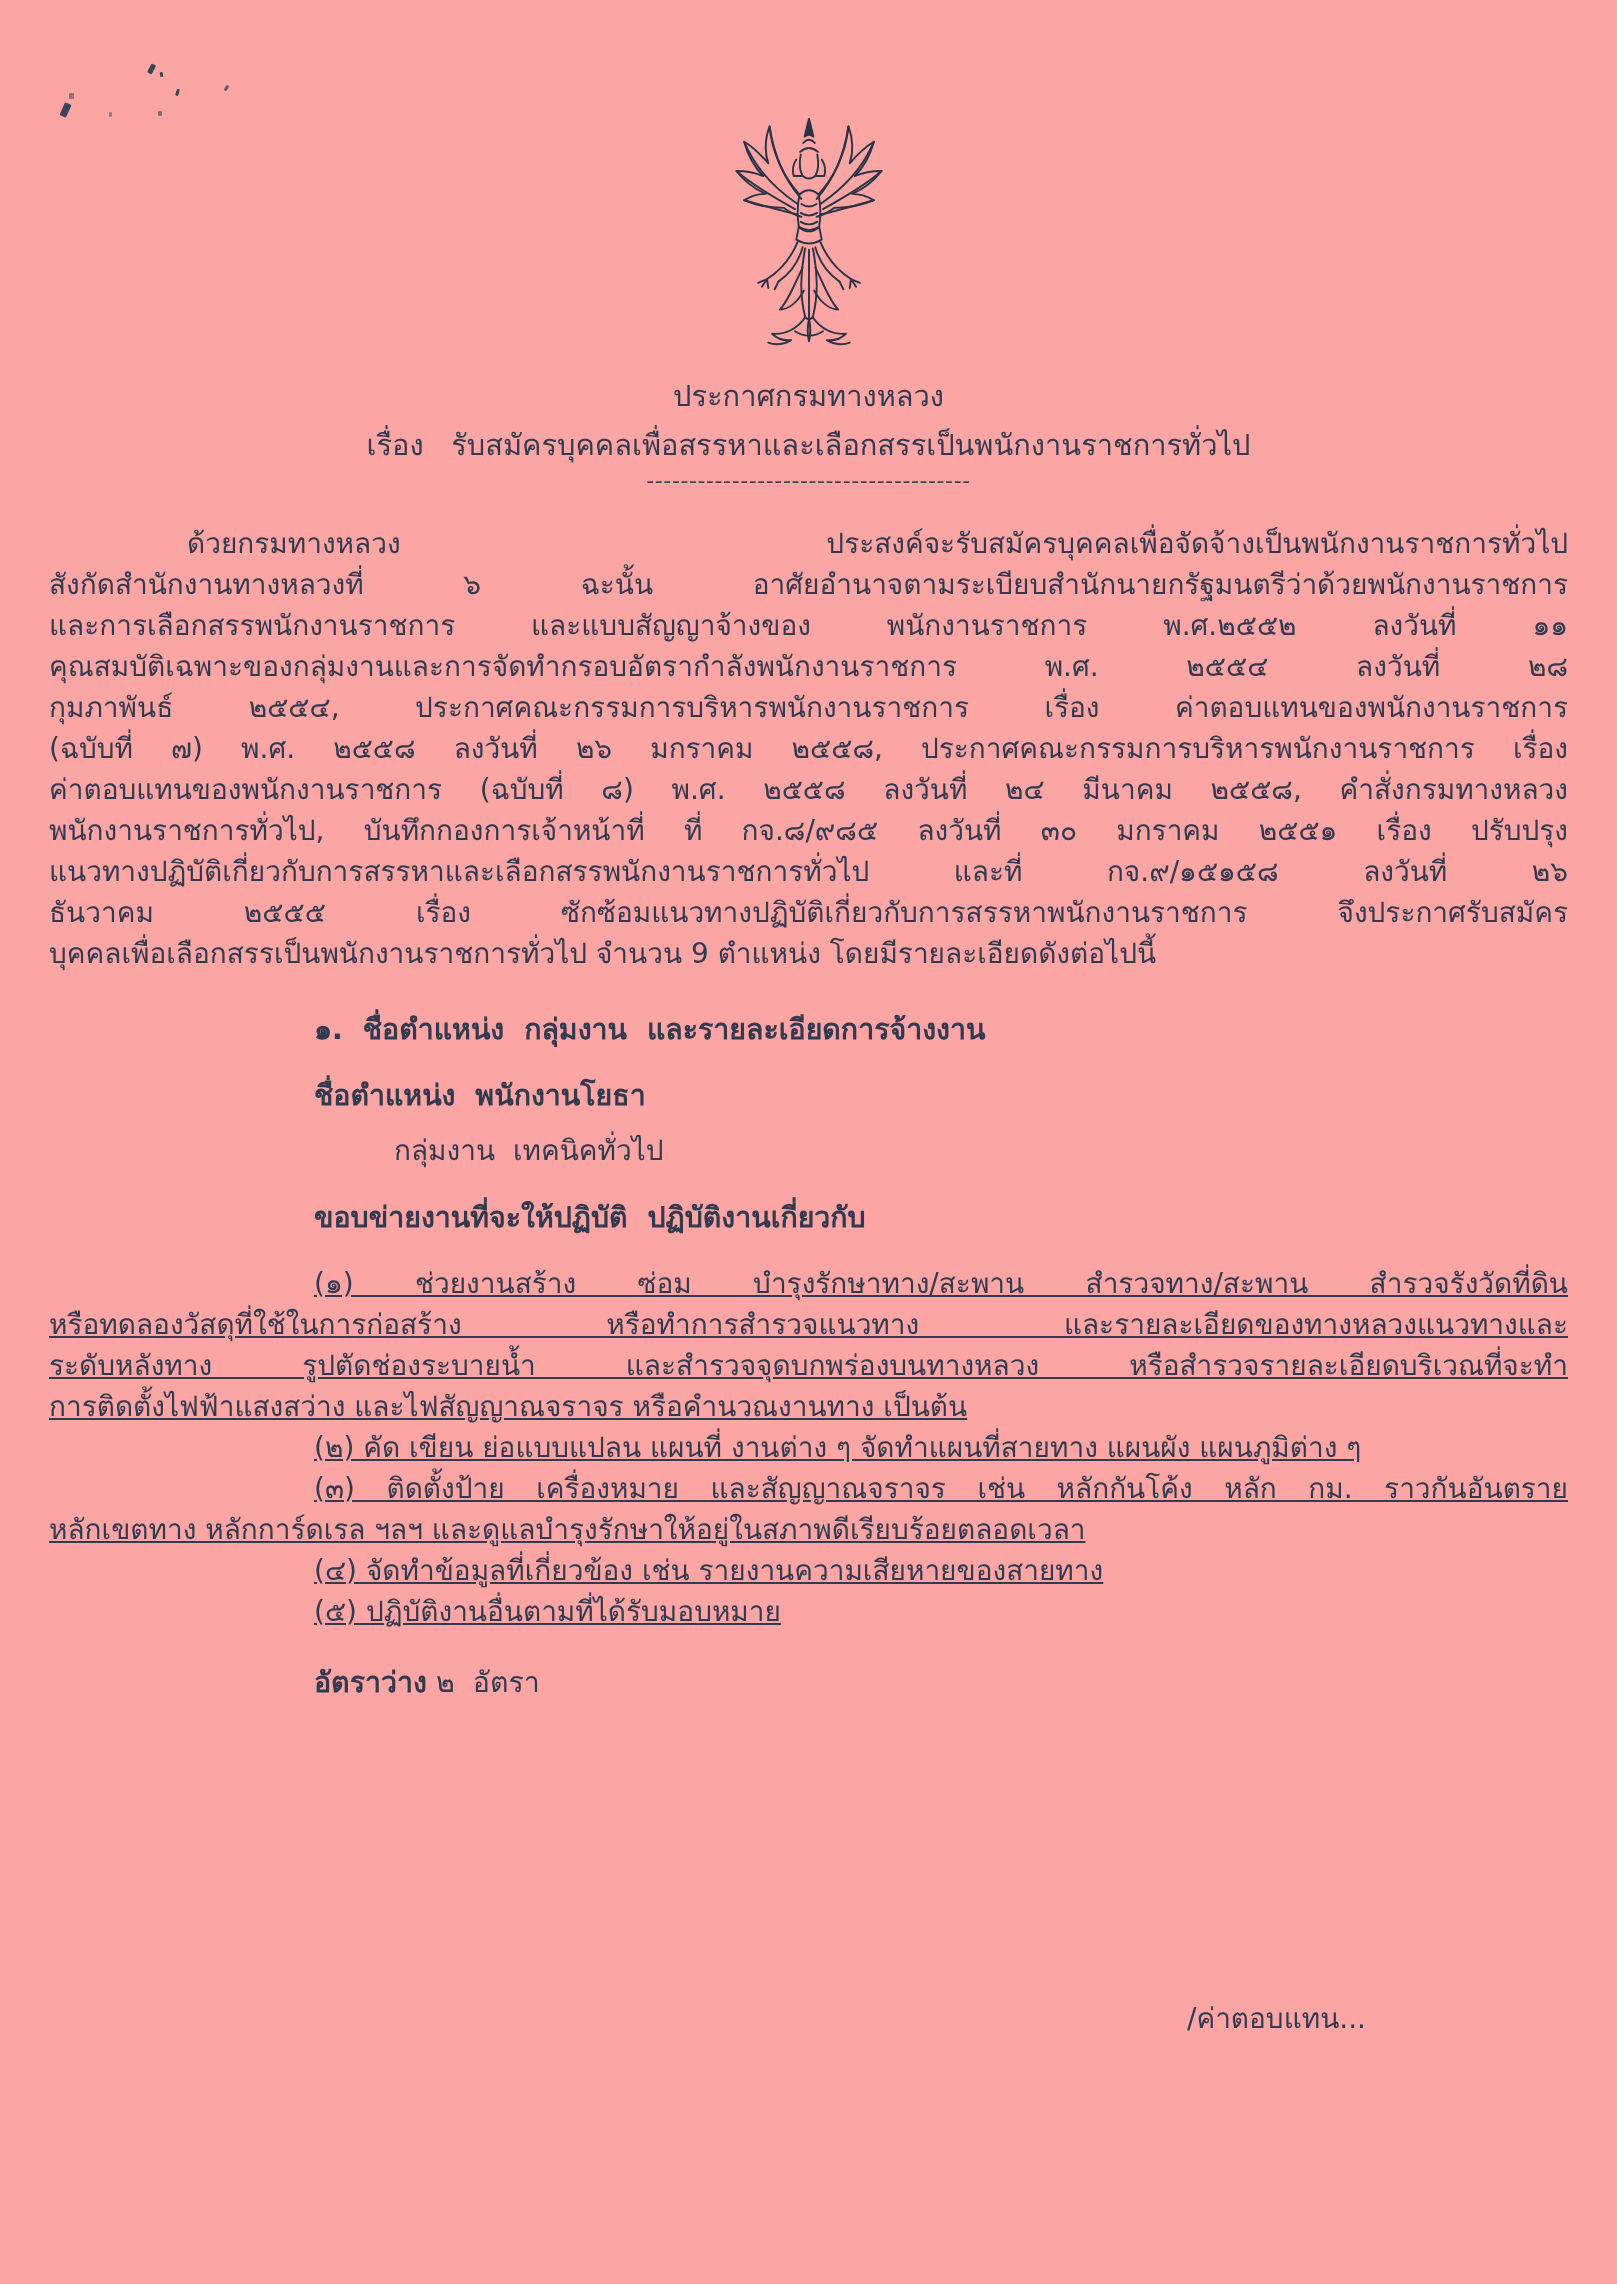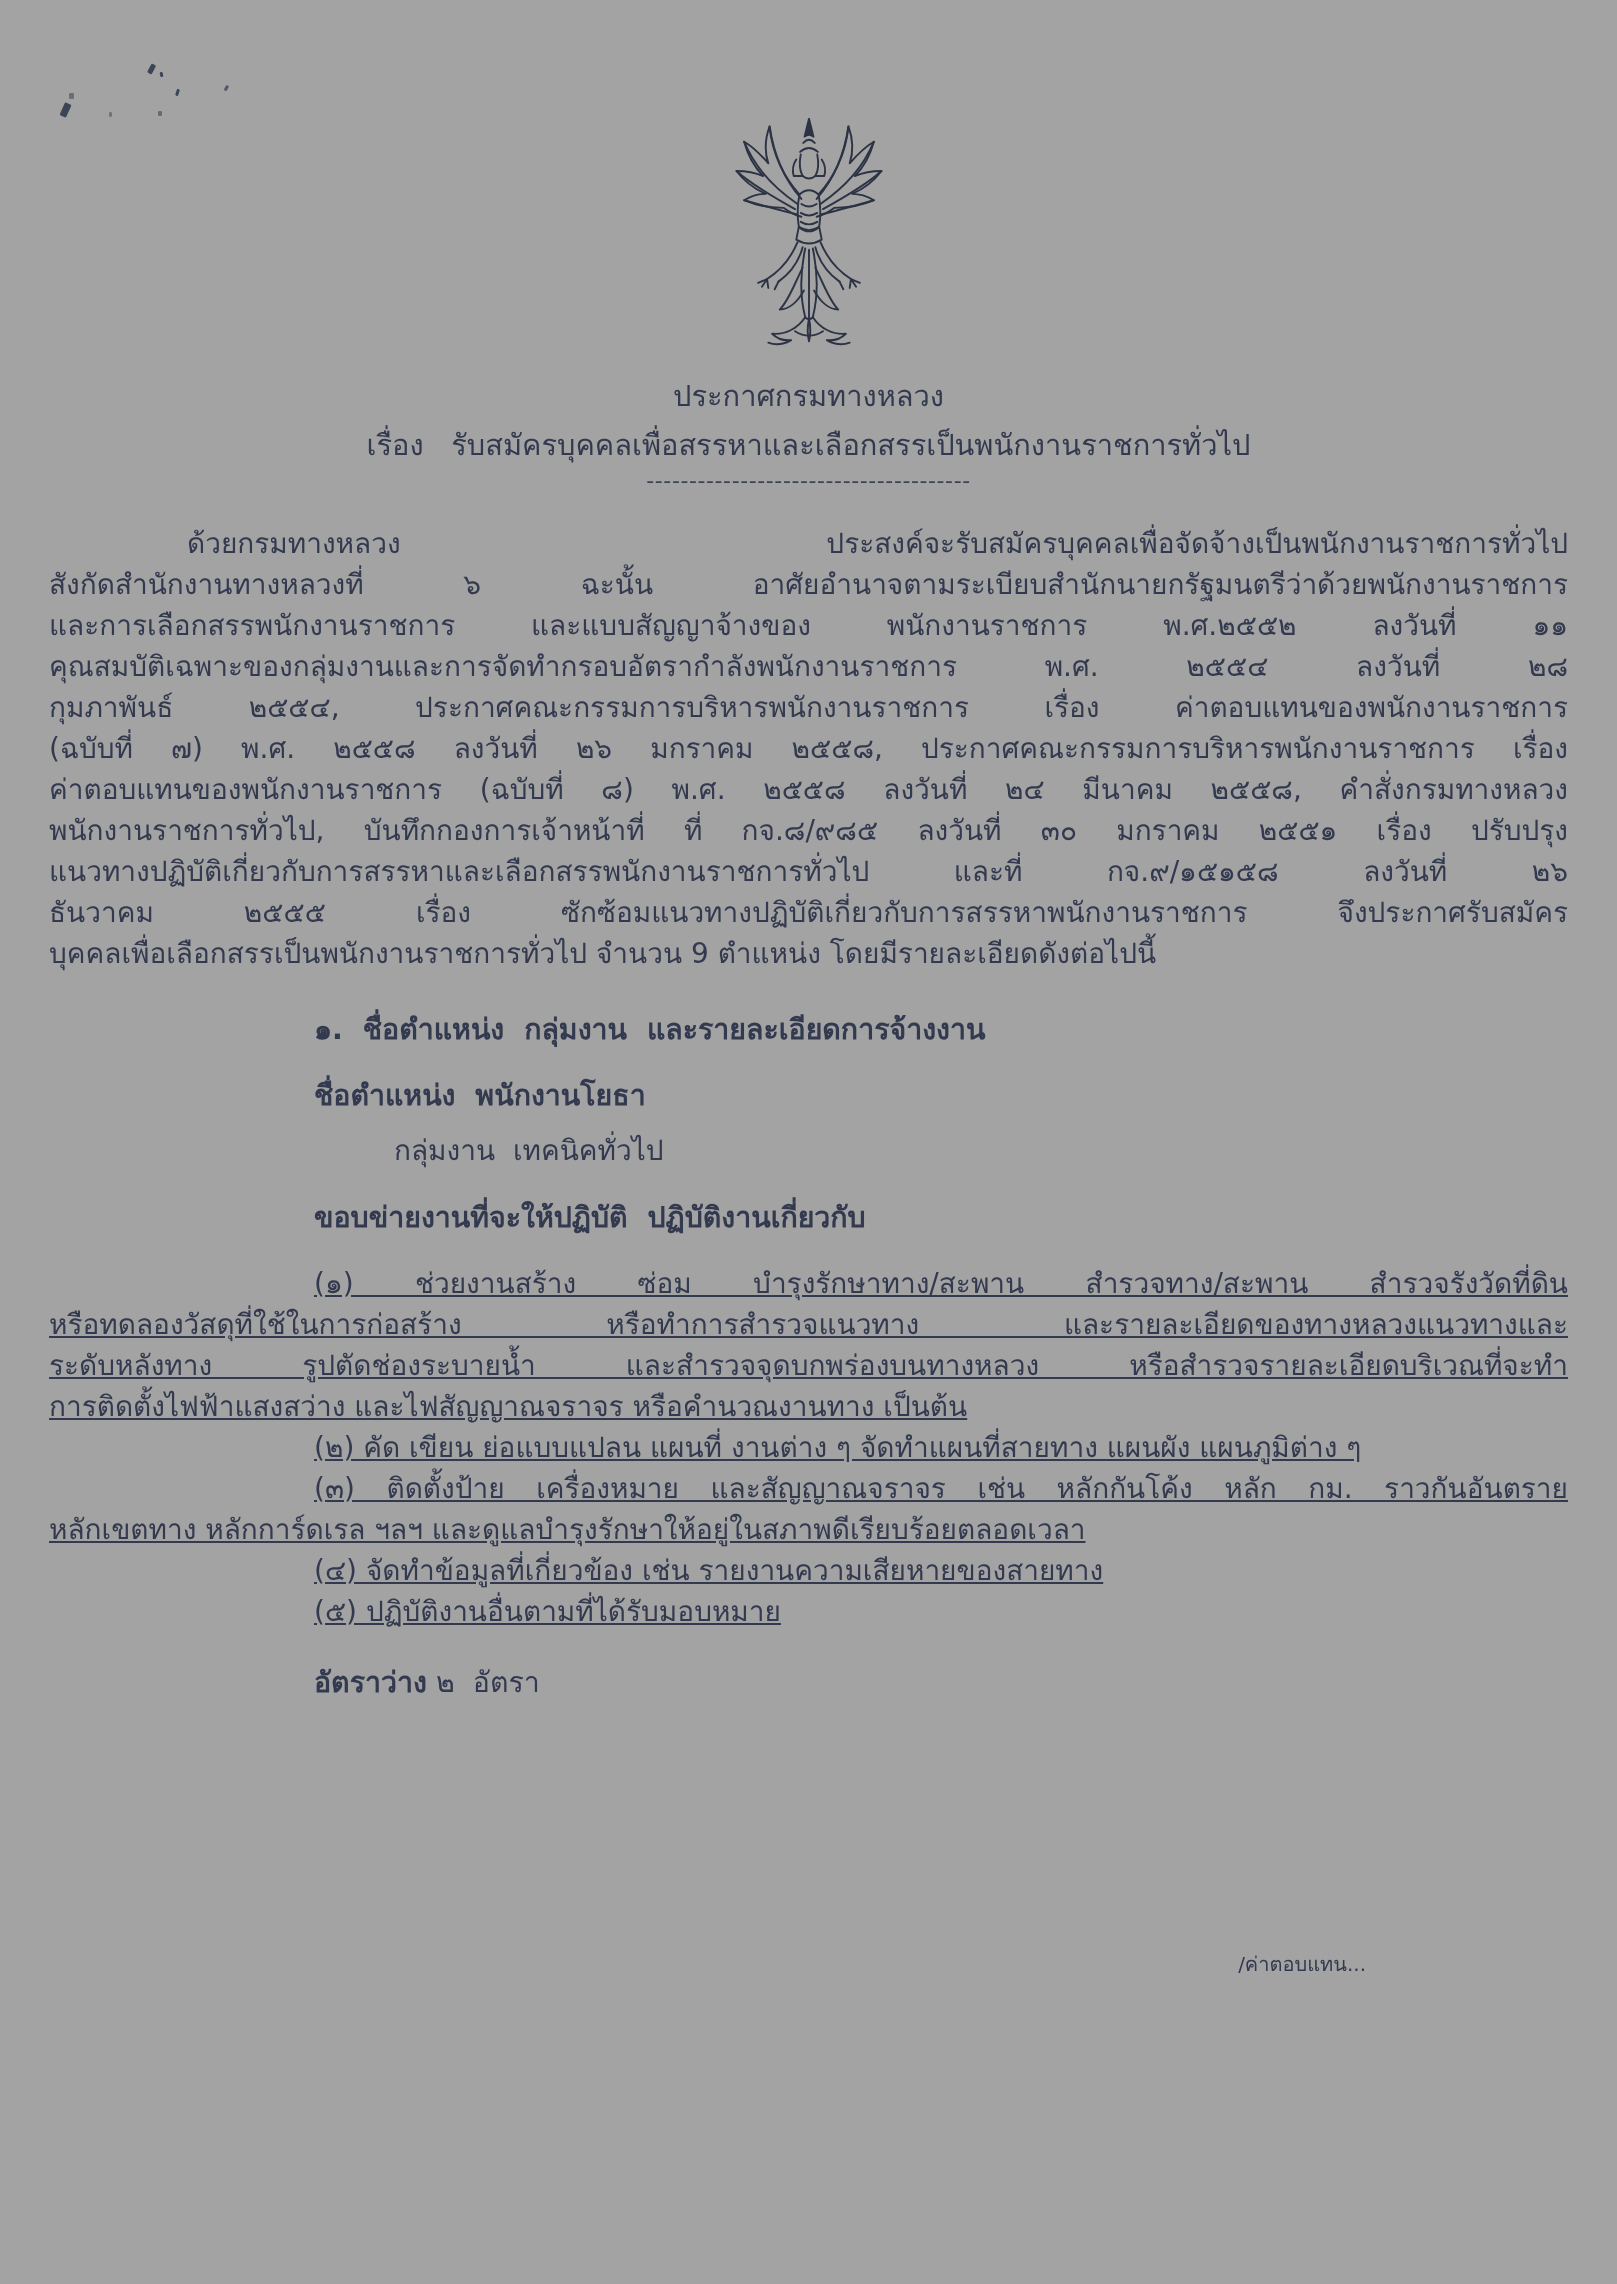--- a/index.html
+++ b/index.html
@@ -1,20 +1,20 @@
 <!DOCTYPE html>
 <html style="font-size:10.3px"><head>
 <meta charset="utf-8">
 <style>
   html,body{margin:0;padding:0;background:#d9d9d9;}
   .page{
     position:relative;
     width:1617px;height:2284px;
     margin:0 auto;
-    background:#a3a3a3;
+    background:#fca5a5;
     font-family:"DejaVu Sans",sans-serif;
     color:#333a4f;
     overflow:hidden;
   }
   .speck{position:absolute;background:#3c4458;border-radius:1.3px;}
   .emblem{margin:115px auto 0;width:202px;}
   .emblem svg{display:block;}
   .center{text-align:center;}
   .title1{font-size:29px;line-height:39px;margin-top:14.2px;}
   .title2{font-size:29px;line-height:39px;margin-top:10.3px;white-space:pre;}
@@ -29,21 +29,21 @@
   .b{font-weight:bold;text-align:center;}
   .ind{text-indent:265px;}
   .ind2{text-indent:345px;}
   .sec-head{margin-top:35px;font-size:28.5px;}
   .pos-line{margin-top:24.6px;font-size:28.5px;}
   .grp-line{margin-top:14.2px;}
   .scope-line{margin-top:26px;font-size:28.5px;}
   .duties{margin-top:25px;text-decoration:underline;}
   .vacancy{margin-top:30px;font-size:28.5px;}
   .vacancy .val{font-weight:normal;}
-  .footer{position:absolute;top:1948px;right:251px;font-size:20px;}
+  .footer{position:absolute;top:1996px;right:251px;font-size:28px;}
 </style>
 </head>
 <body>
 
 <div class="page">
 
   <span class="speck" style="left:149px;top:64px;width:5.2px;height:10.3px;transform:rotate(28deg);"></span>
   <span class="speck" style="left:160px;top:72px;width:3.2px;height:5.2px;transform:rotate(-12deg);"></span>
   <span class="speck" style="left:69px;top:93px;width:4.5px;height:5.8px;opacity:.55;"></span>
   <span class="speck" style="left:62px;top:103px;width:7.1px;height:14.2px;transform:rotate(24deg);"></span>

